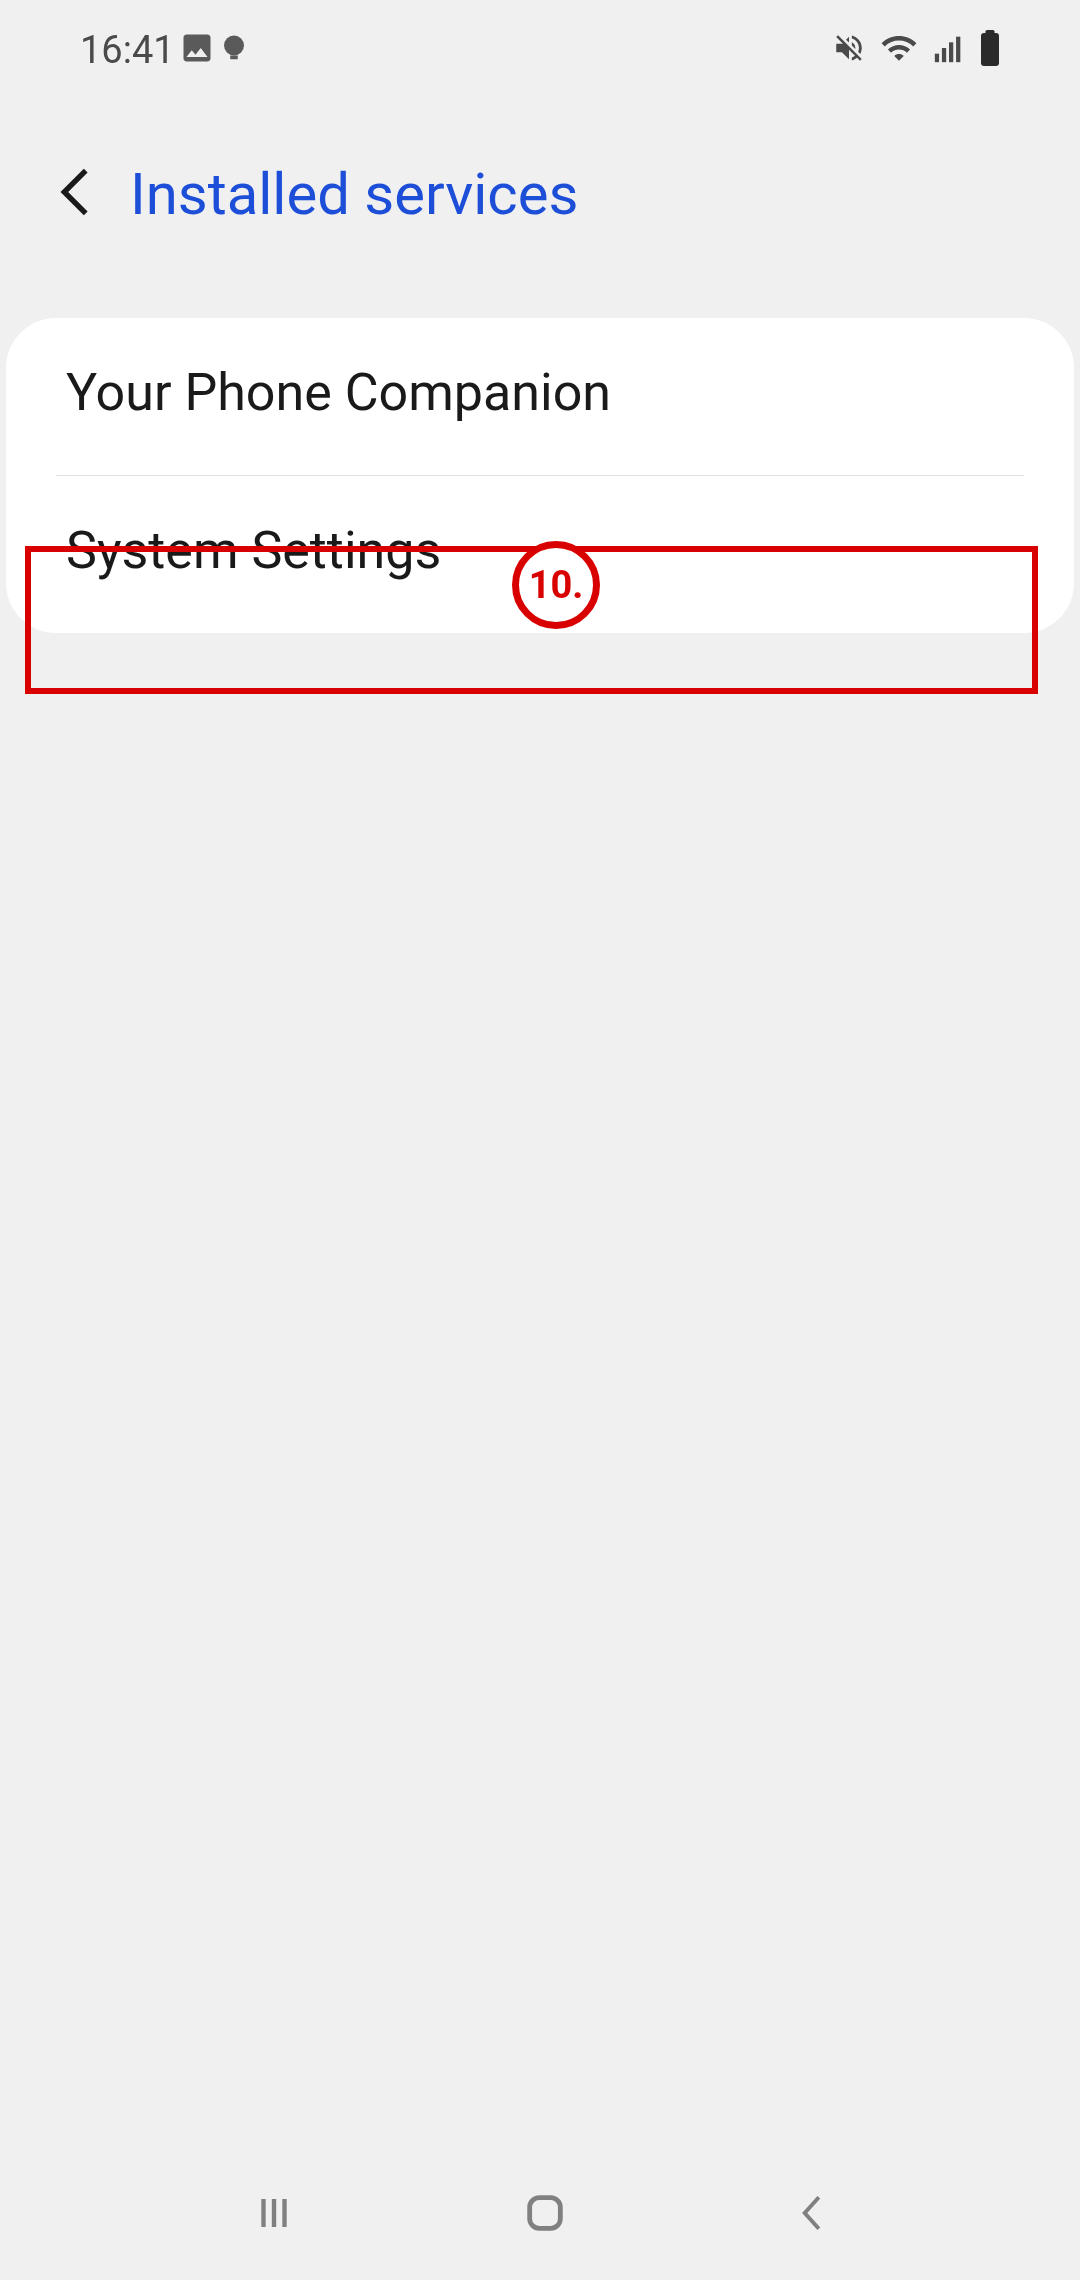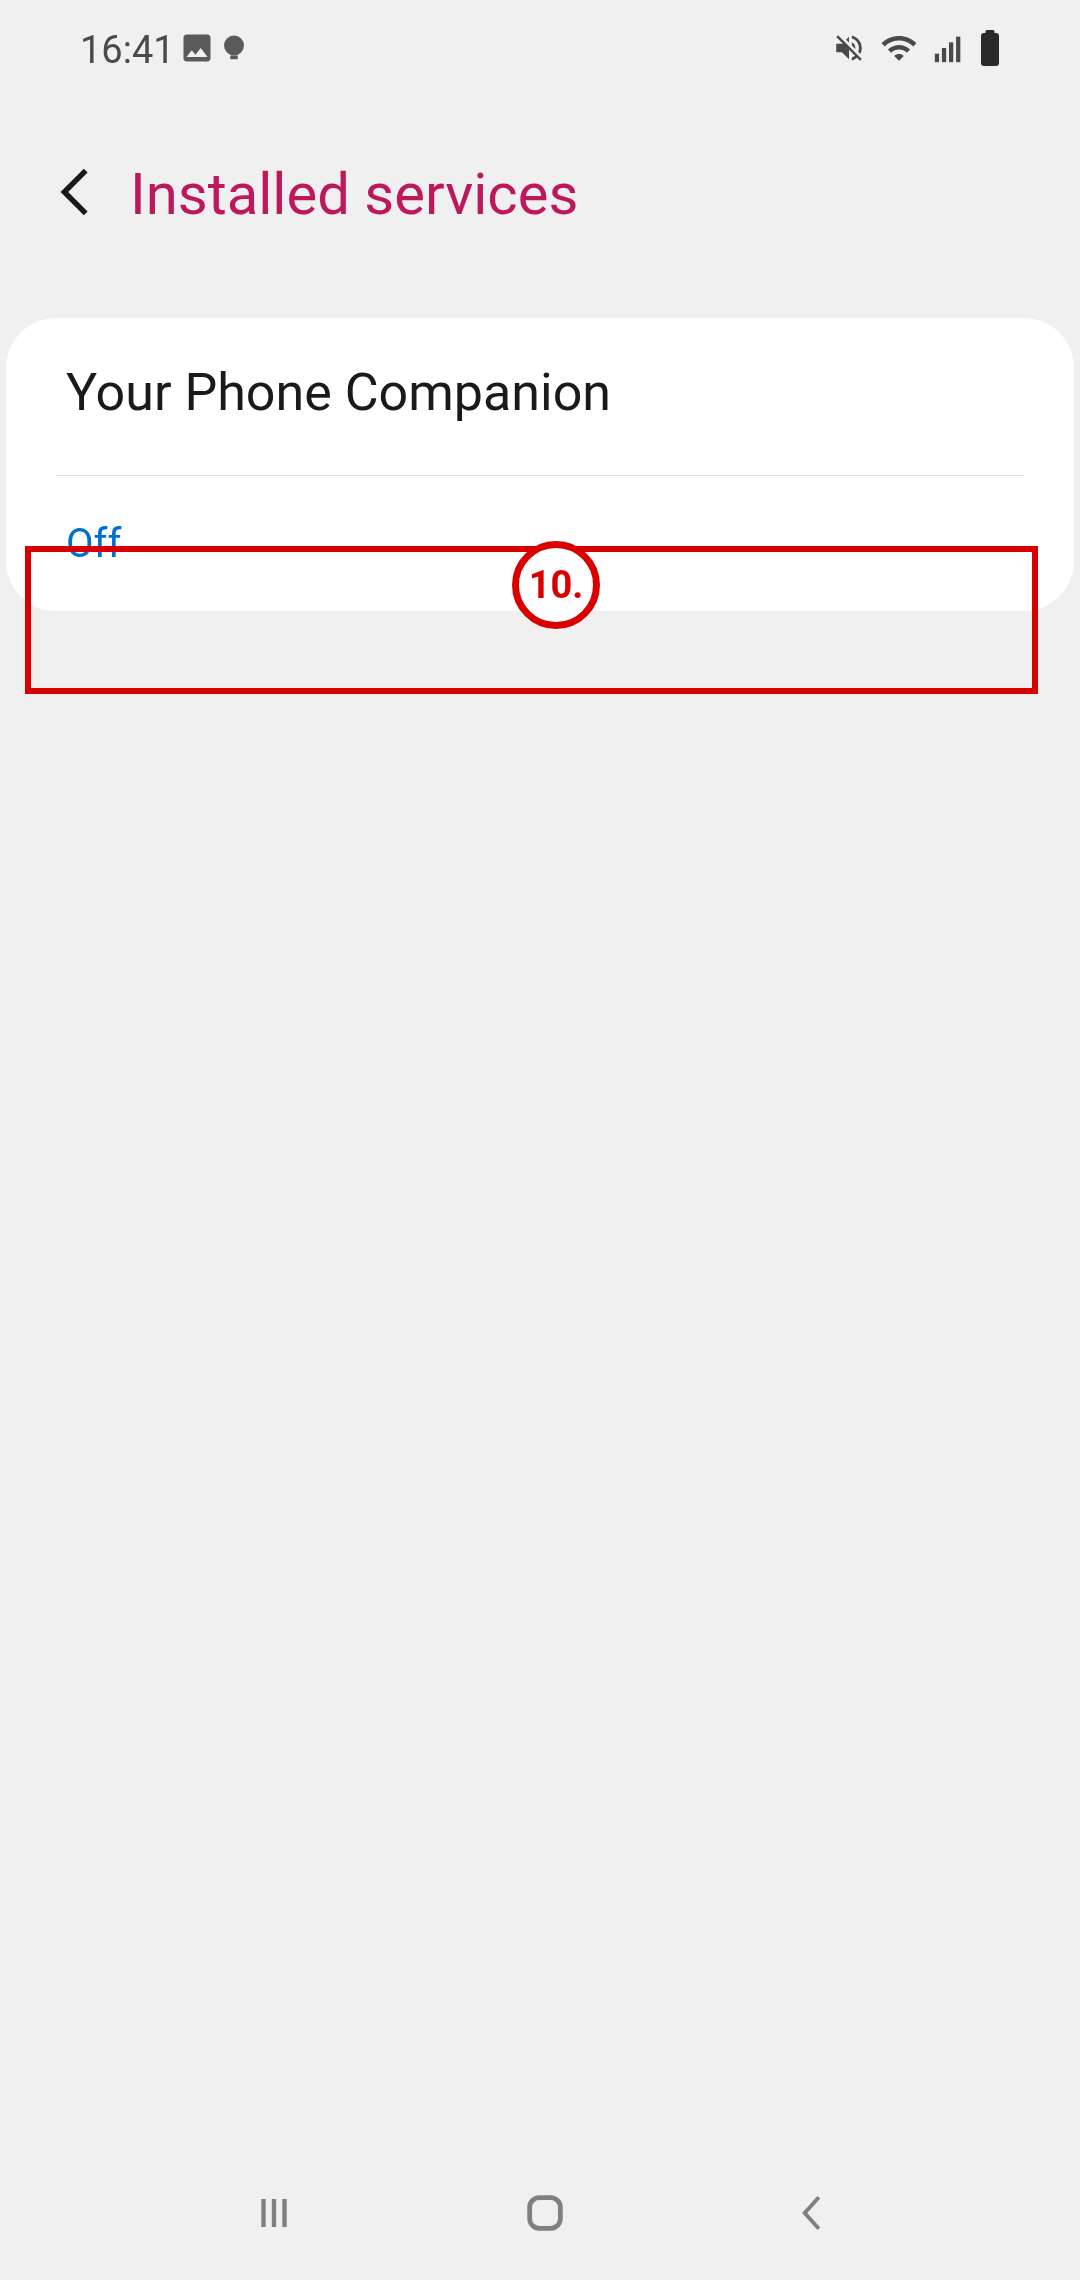--- a/index.html
+++ b/index.html
@@ -42,21 +42,21 @@
       align-items: center;
       padding: 60px 60px 90px 60px;
       gap: 40px;
     }
     .back-chevron {
       width: 30px;
       height: 50px;
     }
     .page-title {
       font-size: 58px;
-      color: #be185d;
+      color: #1d4ed8;
       font-weight: 400;
       text-align: center;
     }
     .card {
       background: #ffffff;
       border-radius: 50px;
       margin: 0 6px;
       overflow: hidden;
     }
     .list-item {
@@ -175,21 +175,21 @@
   </span>
   <span class="page-title">Installed services</span>
 </div>
 
 <div class="card">
   <div class="list-item">
     <div class="item-title">Your Phone Companion</div>
   </div>
   <div class="divider"></div>
   <div class="list-item">
-    <div class="item-status">Off</div>
+    <div class="item-title">System Settings</div>
   </div>
 </div>
 
 <div class="highlight-box"></div>
 <div class="annotation-badge">
   <span class="annotation-text">10.</span>
 </div>
 
 <div class="nav-bar">
   <span>

